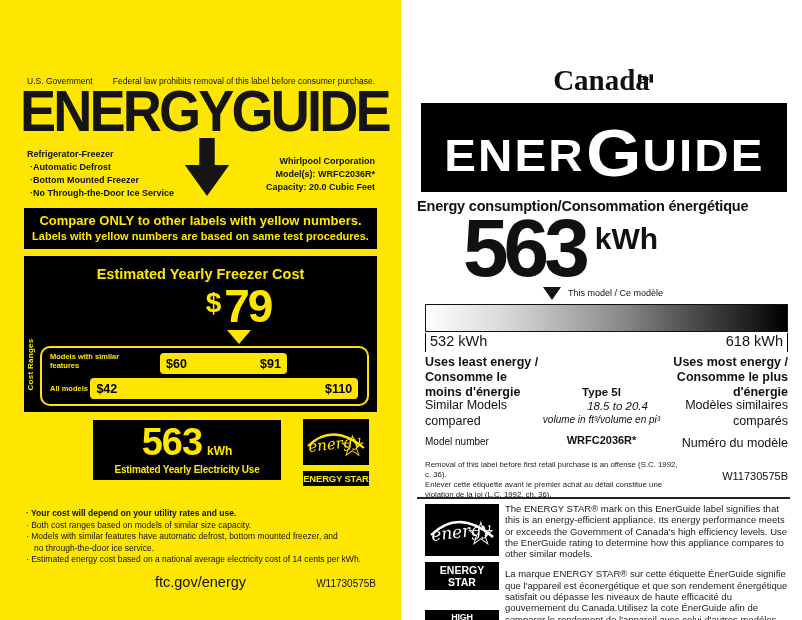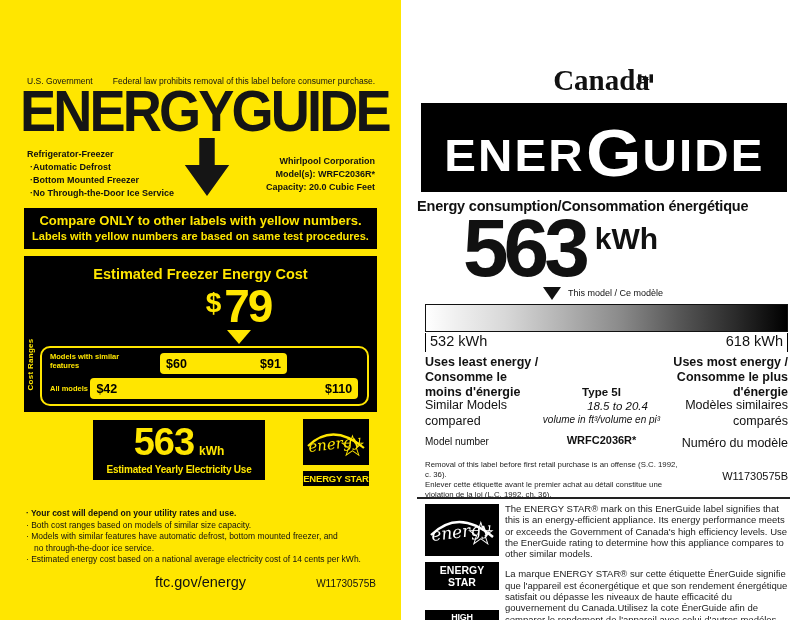--- a/index.html
+++ b/index.html
@@ -35,21 +35,21 @@
   .range-row{position:relative;height:25px;}
   .range-label{position:absolute;left:4px;font-size:7.5px;font-weight:bold;line-height:8.5px;max-width:78px;}
   .row1 .range-label{top:2px;}
   .row2 .range-label{top:9px;}
   .range-bar{position:absolute;top:2px;height:21px;background:#ffe600;border-radius:4px;color:#000;
              display:flex;justify-content:space-between;align-items:center;padding:0 6px;
              font-size:12.5px;font-weight:bold;box-sizing:border-box;}
   .row1 .range-bar{left:36%;width:40%;}
   .row2 .range-bar{left:14%;width:84.5%;}
 
-  .usage-box{top:420px;left:93px;width:172px;height:60px;background:#000;color:#ffe600;text-align:center;}
+  .usage-box{top:420px;left:93px;width:188px;height:60px;background:#000;color:#ffe600;text-align:center;}
   .usage-value{margin-top:3px;line-height:1;}
   .usage-num{font-size:38px;font-weight:bold;letter-spacing:-1px;}
   .usage-unit{font-size:12px;font-weight:bold;margin-left:5px;}
   .usage-caption{font-size:10px;font-weight:bold;margin-top:3px;letter-spacing:-.2px;}
 
   .estar-us{top:419px;left:303px;width:66px;}
   .estar-us .bar{background:#000;color:#ffe600;font-weight:bold;text-align:center;font-size:9.5px;
                  padding:2px 0;margin-top:2px;letter-spacing:-.2px;}
 
   .us-footnotes{top:508px;left:26px;right:8px;font-size:8.5px;line-height:11.5px;white-space:nowrap;}
@@ -137,21 +137,21 @@
       <div>Model(s): WRFC2036R*</div>
       <div>Capacity: 20.0 Cubic Feet</div>
     </div>
 
     <div class="abs compare-banner">
       <div class="l1">Compare ONLY to other labels with yellow numbers.</div>
       <div class="l2">Labels with yellow numbers are based on same test procedures.</div>
     </div>
 
     <div class="abs cost-box">
-      <div class="cost-title">Estimated Freezer Energy Cost</div>
+      <div class="cost-title">Estimated Yearly Freezer Cost</div>
       <div class="cost-price">
         <span class="cost-cur">$</span><span class="cost-val">79</span>
       </div>
       <div class="cost-pointer"></div>
       <div class="cost-ranges-title">Cost Ranges</div>
       <div class="ranges-outline">
         <div class="range-row row1">
           <div class="range-label">Models with similar features</div>
           <div class="range-bar">
             <span>$60</span>

